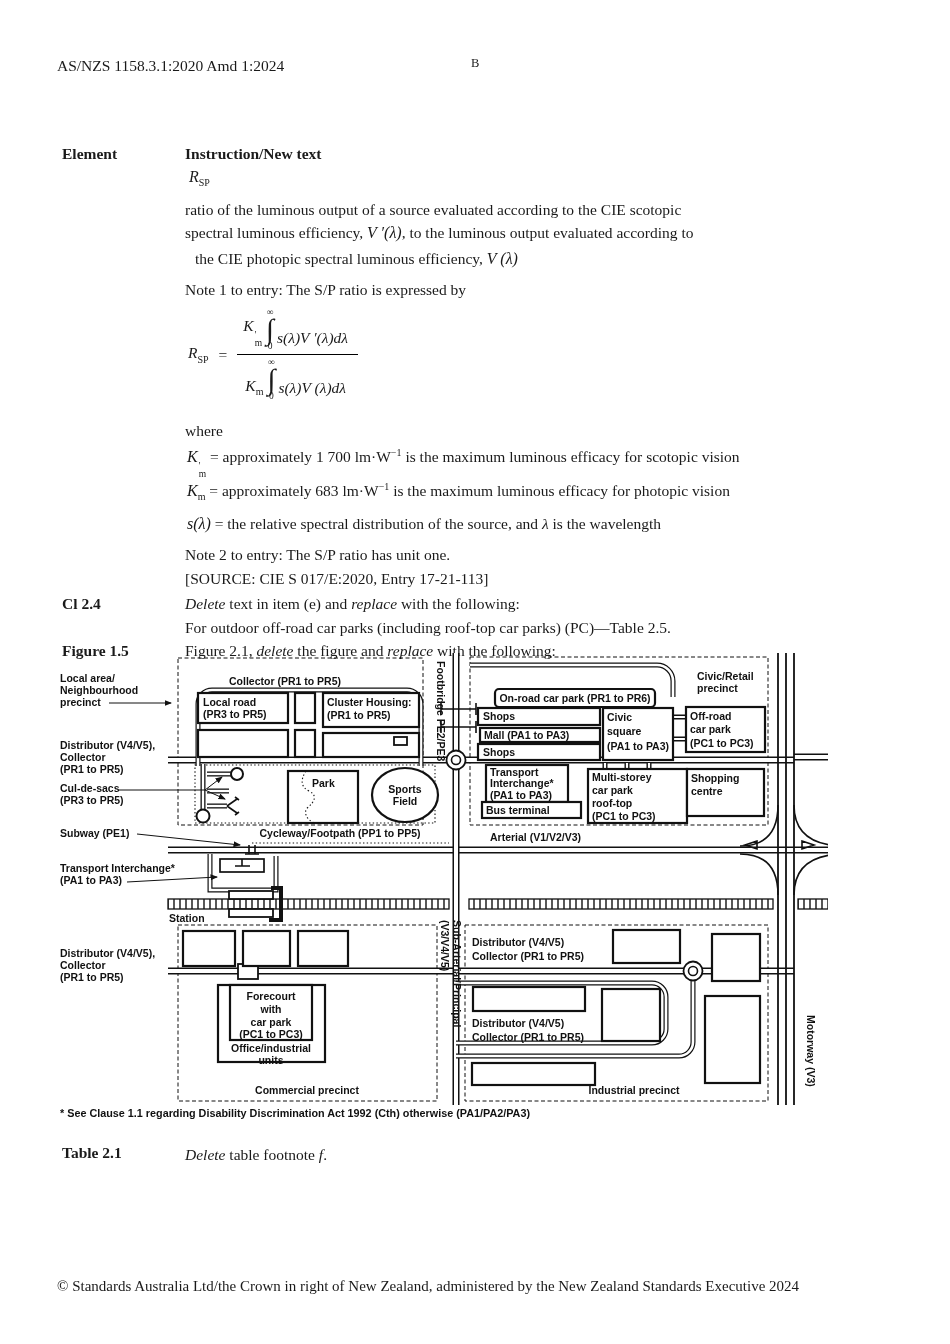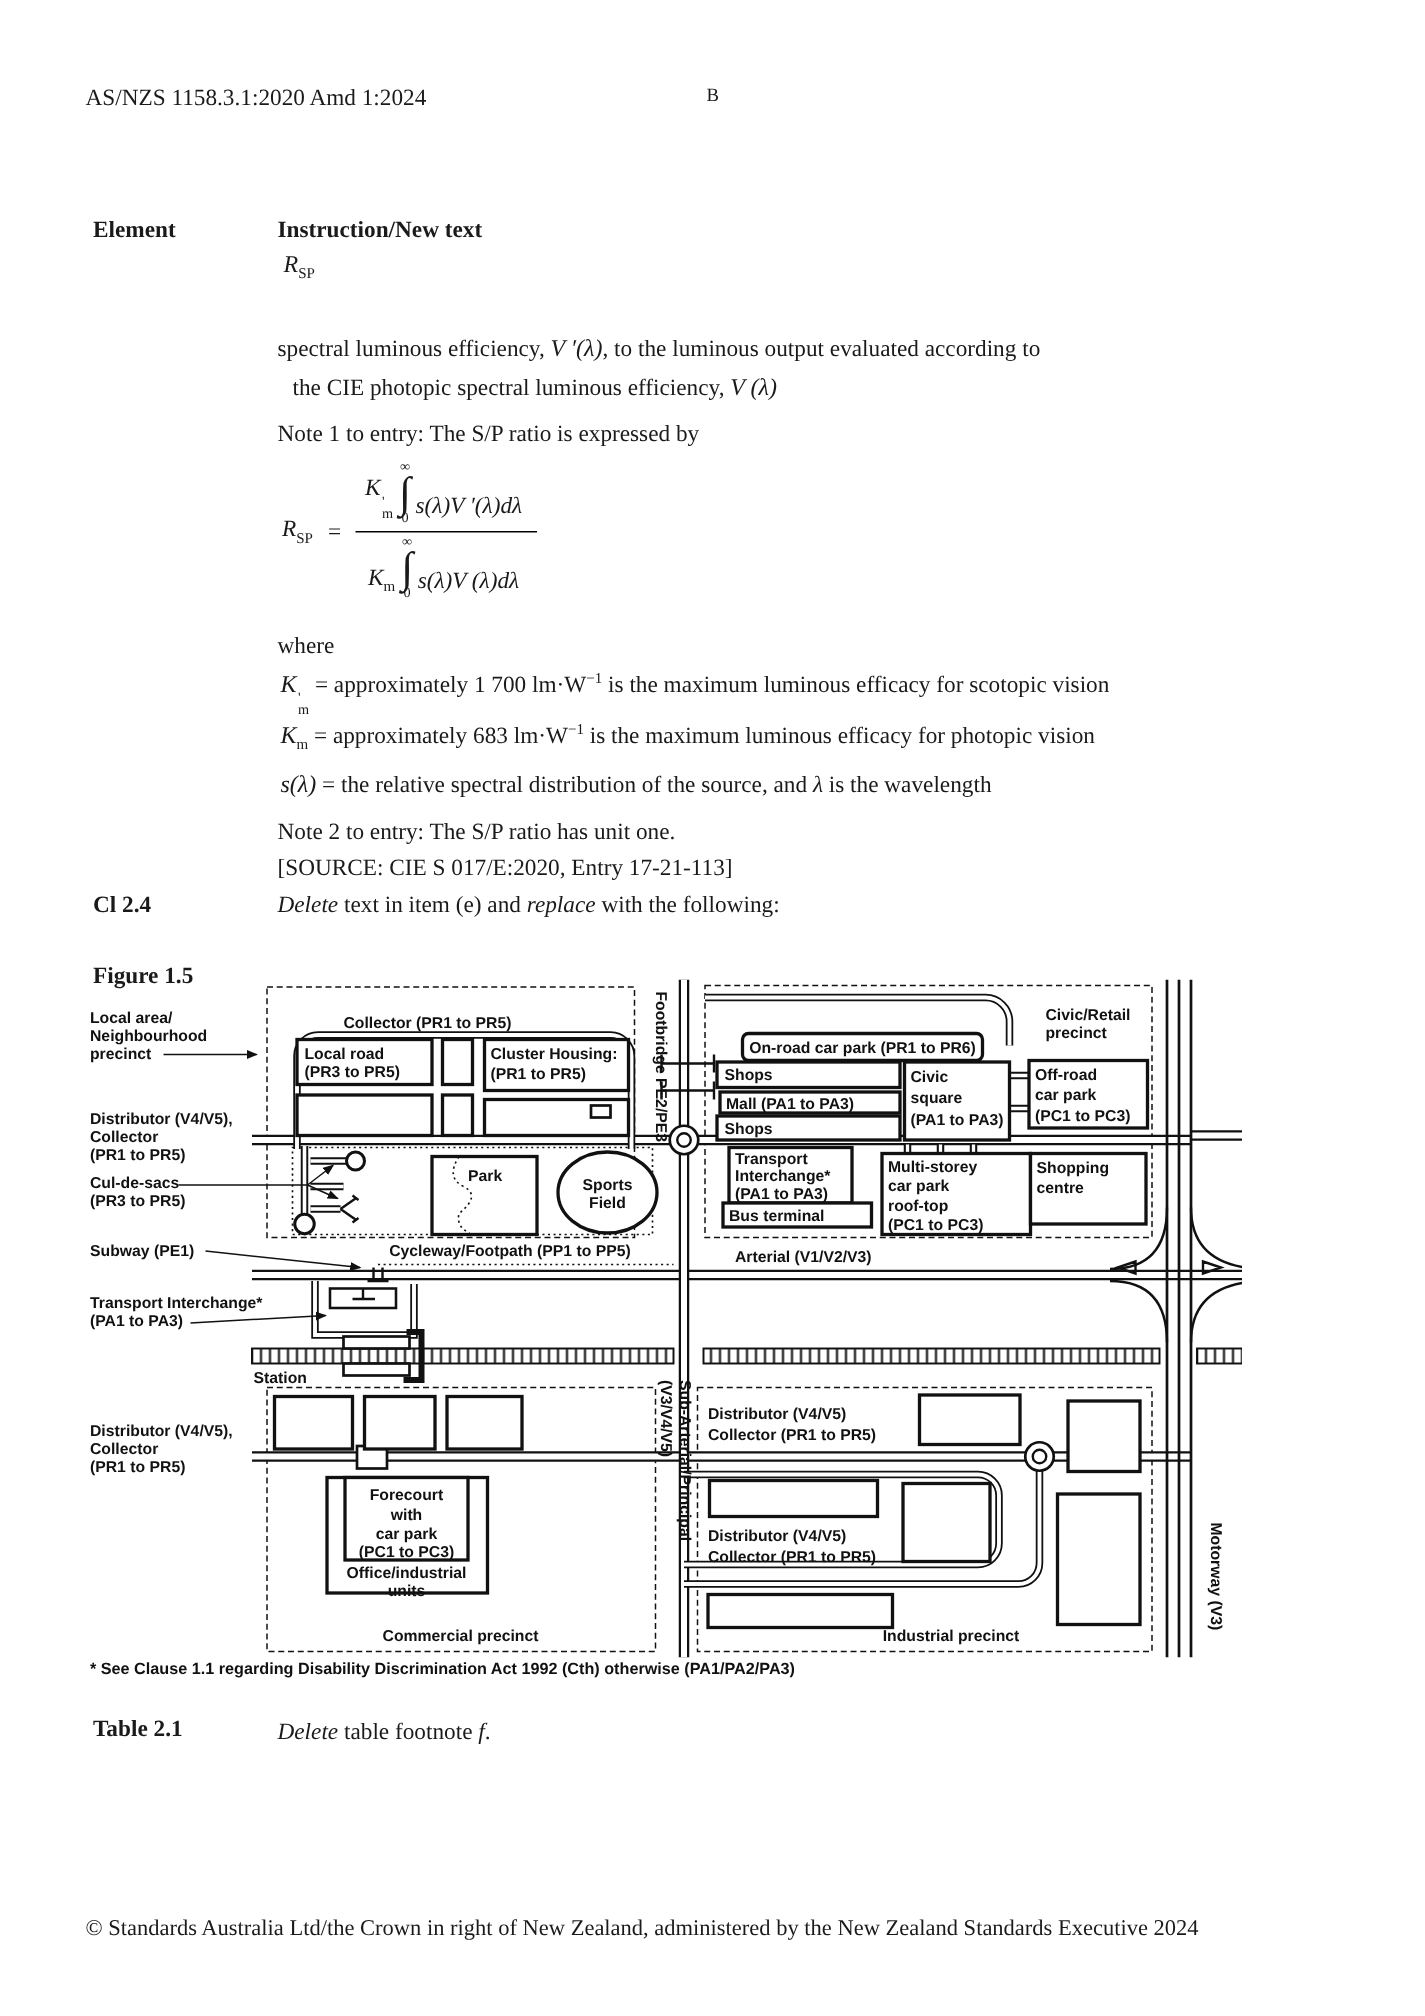--- a/index.html
+++ b/index.html
@@ -43,20 +43,21 @@
 <div class="page">
 
   <div class="abs serif" style="left:57px;top:56px;">AS/NZS 1158.3.1:2020 Amd 1:2024</div>
   <div class="abs serif small" style="left:471px;top:56px;">B</div>
 
   <div class="abs serif bold" style="left:62px;top:144px;">Element</div>
   <div class="abs serif bold" style="left:185px;top:144px;">Instruction/New text</div>
 
   <div class="abs serif" style="left:189px;top:167px;font-size:16px;"><i class="m">R</i><sub class="m">SP</sub></div>
 
+  <div class="abs serif" style="left:185px;top:200px;">ratio of the luminous output of a source evaluated according to the CIE scotopic</div>
   <div class="abs serif" style="left:185px;top:223px;"><span>spectral luminous efficiency, </span><i class="m" style="font-size:16px;">V ′(λ)</i><span>, to the luminous output evaluated according to</span></div>
   <div class="abs serif" style="left:195px;top:249px;"><span>the CIE photopic spectral luminous efficiency, </span><i class="m" style="font-size:16px;">V (λ)</i></div>
 
   <div class="abs serif" style="left:185px;top:280px;">Note 1 to entry: The S/P ratio is expressed by</div>
 
   <div class="abs formula-row" style="left:188px;top:308px;">
     <span><i class="m">R</i><sub class="m">SP</sub></span>
     <span>=</span>
     <span class="frac">
       <span class="num">
@@ -90,22 +91,24 @@
         <span>m</span>
       </span><span> = approximately 1 700 lm·W</span><sup class="m">−1</sup><span> is the maximum luminous efficacy for scotopic vision</span></div>
   <div class="abs serif" style="left:187px;top:481px;"><i class="m" style="font-size:16px;">K</i><sub class="m">m</sub><span> = approximately 683 lm·W</span><sup class="m">−1</sup><span> is the maximum luminous efficacy for photopic vision</span></div>
   <div class="abs serif" style="left:187px;top:514px;"><i class="m" style="font-size:16px;">s(λ)</i><span> = the relative spectral distribution of the source, and </span><i class="m">λ</i><span> is the wavelength</span></div>
 
   <div class="abs serif" style="left:185px;top:545px;">Note 2 to entry: The S/P ratio has unit one.</div>
   <div class="abs serif" style="left:185px;top:569px;">[SOURCE: CIE S 017/E:2020, Entry 17-21-113]</div>
 
   <div class="abs serif bold" style="left:62px;top:594px;">Cl 2.4</div>
   <div class="abs serif" style="left:185px;top:594px;"><i>Delete</i><span> text in item (e) and </span><i>replace</i><span> with the following:</span></div>
+  <div class="abs serif" style="left:185px;top:618px;">For outdoor off-road car parks (including roof-top car parks) (PC)—Table 2.5.</div>
 
   <div class="abs serif bold" style="left:62px;top:641px;">Figure 1.5</div>
+  <div class="abs serif" style="left:185px;top:641px;"><span>Figure 2.1, </span><i>delete</i><span> the figure and </span><i>replace</i><span> with the following:</span></div>
 
   <svg class="abs" style="left:57px;top:653px;" width="835" height="452" viewBox="0 0 835 452">
     <defs>
       <marker id="arw" markerWidth="9" markerHeight="8" refX="6.5" refY="3" orient="auto" markerUnits="userSpaceOnUse">
         <path d="M0,0 L7.5,3 L0,6 Z" fill="#111"></path>
       </marker>
       <pattern id="railp" width="6" height="12" patternUnits="userSpaceOnUse">
         <line x1="3" y1="-1" x2="3" y2="13" stroke="#111" stroke-width="1.4"></line>
       </pattern>
     </defs>

